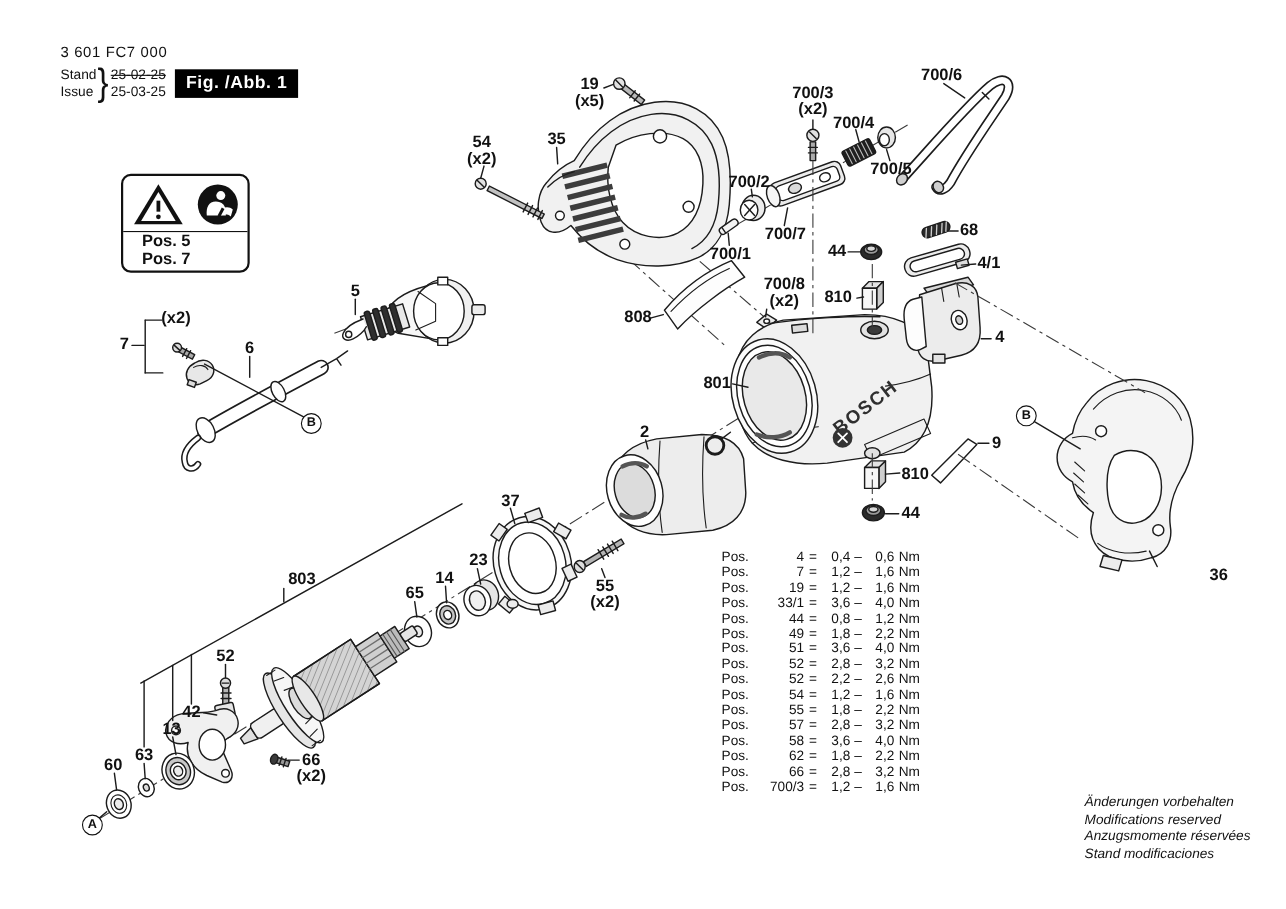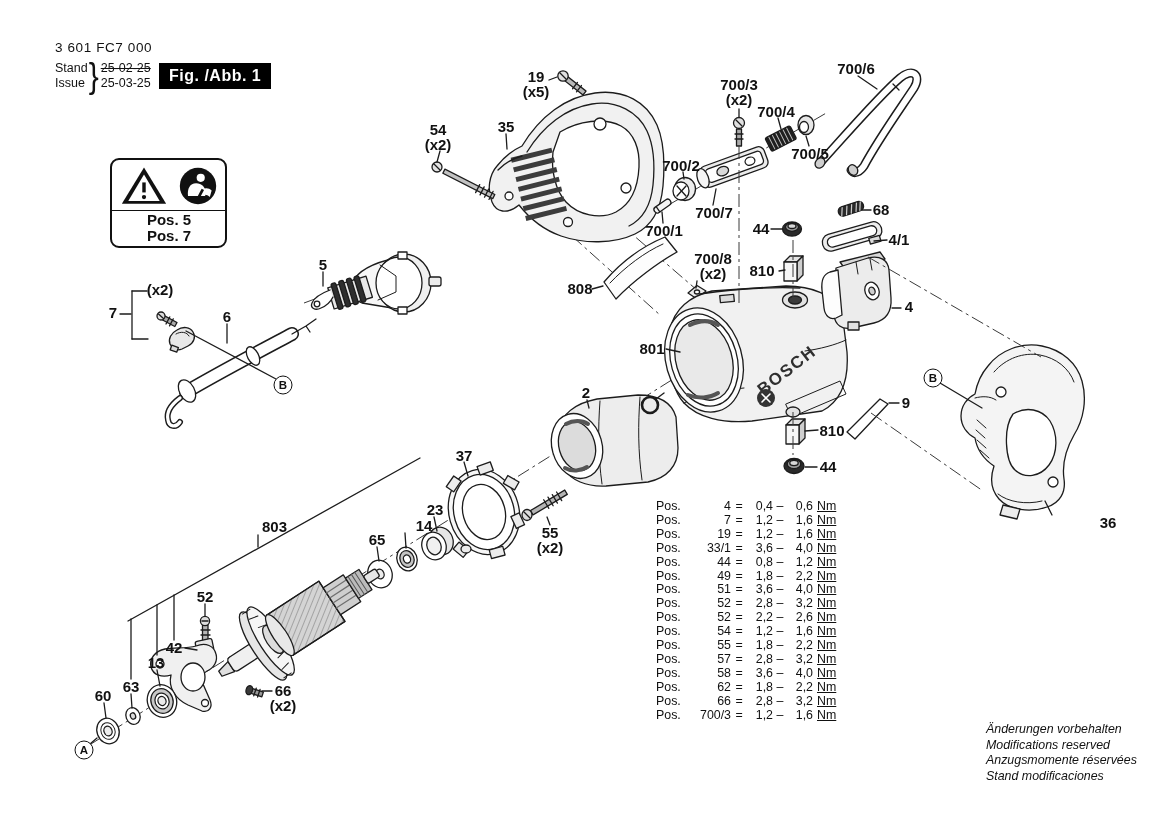--- a/index.html
+++ b/index.html
@@ -11,33 +11,33 @@
   .standissue{position:absolute;left:55px;top:59px;display:flex;align-items:center;font-size:12.5px;}
   .si-col{display:flex;flex-direction:column;line-height:15px;}
   .si-brace{font-size:30px;font-weight:400;margin:0 2px 0 1px;transform:scaleY(1.15);}
   .strike{text-decoration:line-through;}
   .figbox{position:absolute;left:159px;top:63px;background:#000;color:#fff;font-weight:bold;
           font-size:16px;line-height:26px;padding:0 10px;letter-spacing:.5px;}
   
   .warnbox{position:absolute;left:110px;top:158px;width:113px;border:2px solid #111;border-radius:9px;background:#fff;}
   .warn-icons{display:flex;align-items:center;gap:9px;padding:5px 7px 3px 7px;}
   .warn-div{border-top:1.6px solid #111;}
-  .warn-pos{padding:1px 0 3px 1px;font-weight:bold;font-size:15px;line-height:15.5px;text-align:center;}
+  .warn-pos{padding:1px 0 3px 17px;font-weight:bold;font-size:15px;line-height:15.5px;}
   
   .plabel{position:absolute;transform:translateX(-50%);text-align:center;font-weight:bold;
           font-size:15px;line-height:14.5px;white-space:nowrap;}
   .clabel{position:absolute;transform:translate(-50%,-50%);width:17px;height:17px;border:1.6px solid #111;
           border-radius:50%;font-weight:bold;font-size:11.5px;line-height:17px;text-align:center;background:#fff;}
   
   .torque{position:absolute;left:656px;top:498px;font-size:12.4px;}
   .tq-title{line-height:15.9px;}
   .tq-rows{margin-top:2px;}
   .tq-row{display:grid;grid-template-columns:33px 42px 16px 26px 14px 26px 30px;line-height:13.9px;}
   .tq-row .c2{text-align:right;} .tq-row .c3,.tq-row .c5{text-align:center;}
-  .tq-row .c4,.tq-row .c6{text-align:right;} .tq-row .c7{padding-left:4px;text-decoration:underline;}
+  .tq-row .c4,.tq-row .c6{text-align:right;} .tq-row .c7{padding-left:4px;}
   
   .footnotes{position:absolute;left:986px;top:722px;font-size:12.4px;line-height:15.6px;font-style:italic;}
 </style>
 </head>
 <body>
 
 <div class="page">
 
 <svg class="art" width="1169" height="826" viewBox="0 0 1169 826">
   <defs>
@@ -549,21 +549,21 @@
       <div class="plabel" style="left: 832px; top: 424px;">810</div>
       <div class="plabel" style="left: 828px; top: 460px;">44</div>
       <div class="plabel" style="left: 1108px; top: 516px;">36</div>
       <div class="plabel" style="left: 323px; top: 258px;">5</div>
       <div class="plabel" style="left: 160px; top: 283px;">(x2)</div>
       <div class="plabel" style="left: 113px; top: 306px;">7</div>
       <div class="plabel" style="left: 227px; top: 310px;">6</div>
       <div class="plabel" style="left: 586px; top: 386px;">2</div>
       <div class="plabel" style="left: 464px; top: 449px;">37</div>
       <div class="plabel" style="left: 435px; top: 503px;">23</div>
-      <div class="plabel" style="left: 404px; top: 519px; margin-left: 20px;">14</div>
+      <div class="plabel" style="left: 404px; top: 519px;">14</div>
       <div class="plabel" style="left: 377px; top: 533px;">65</div>
       <div class="plabel" style="left: 258px; top: 520px; padding-left: 33px;">803</div>
       <div class="plabel" style="left: 550px; top: 526px;">55<div>(x2)</div></div>
       <div class="plabel" style="left: 205px; top: 590px;">52</div>
       <div class="plabel" style="left: 174px; top: 641px;">42</div>
       <div class="plabel" style="left: 156px; top: 656px;">13</div>
       <div class="plabel" style="left: 131px; top: 680px;">63</div>
       <div class="plabel" style="left: 103px; top: 689px;">60</div>
       <div class="plabel" style="left: 283px; top: 684px;">66<div>(x2)</div></div>
       <div class="clabel" style="left: 84px; top: 750px;">A</div>

